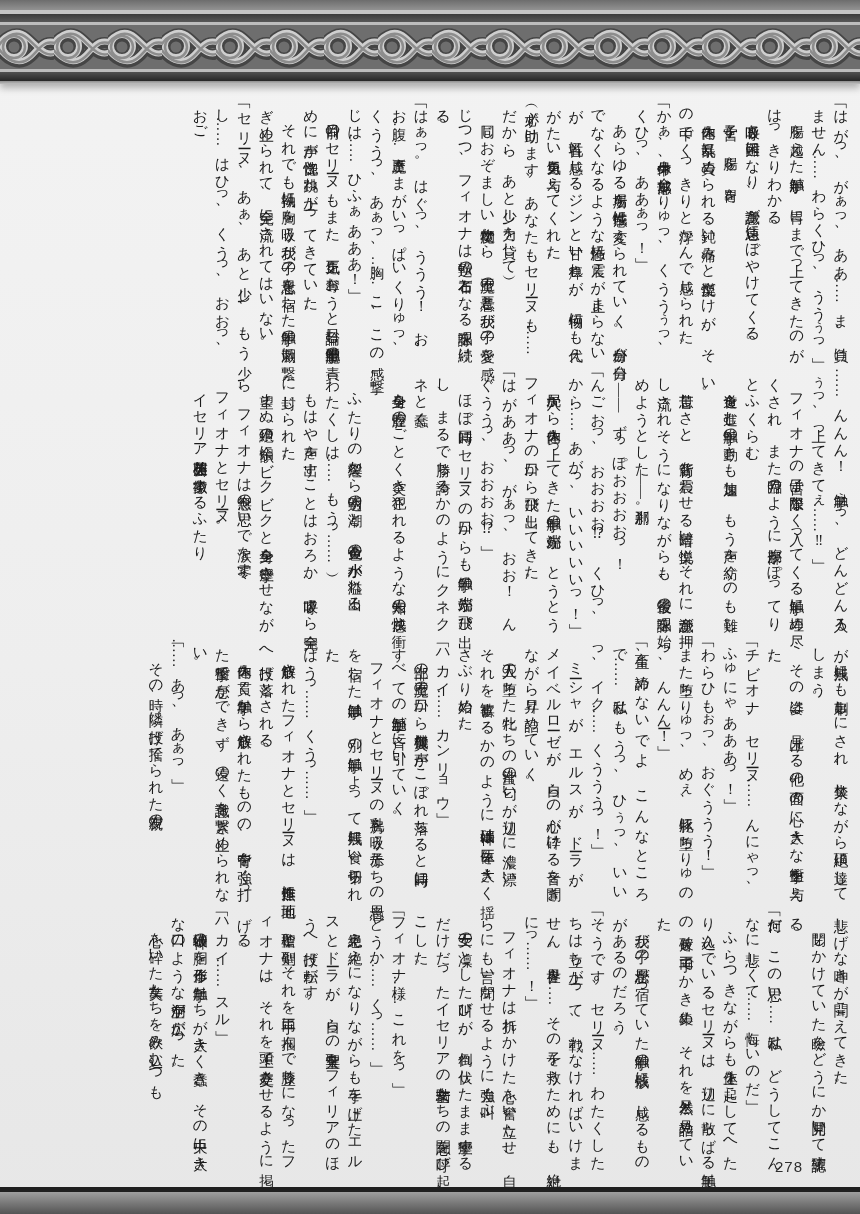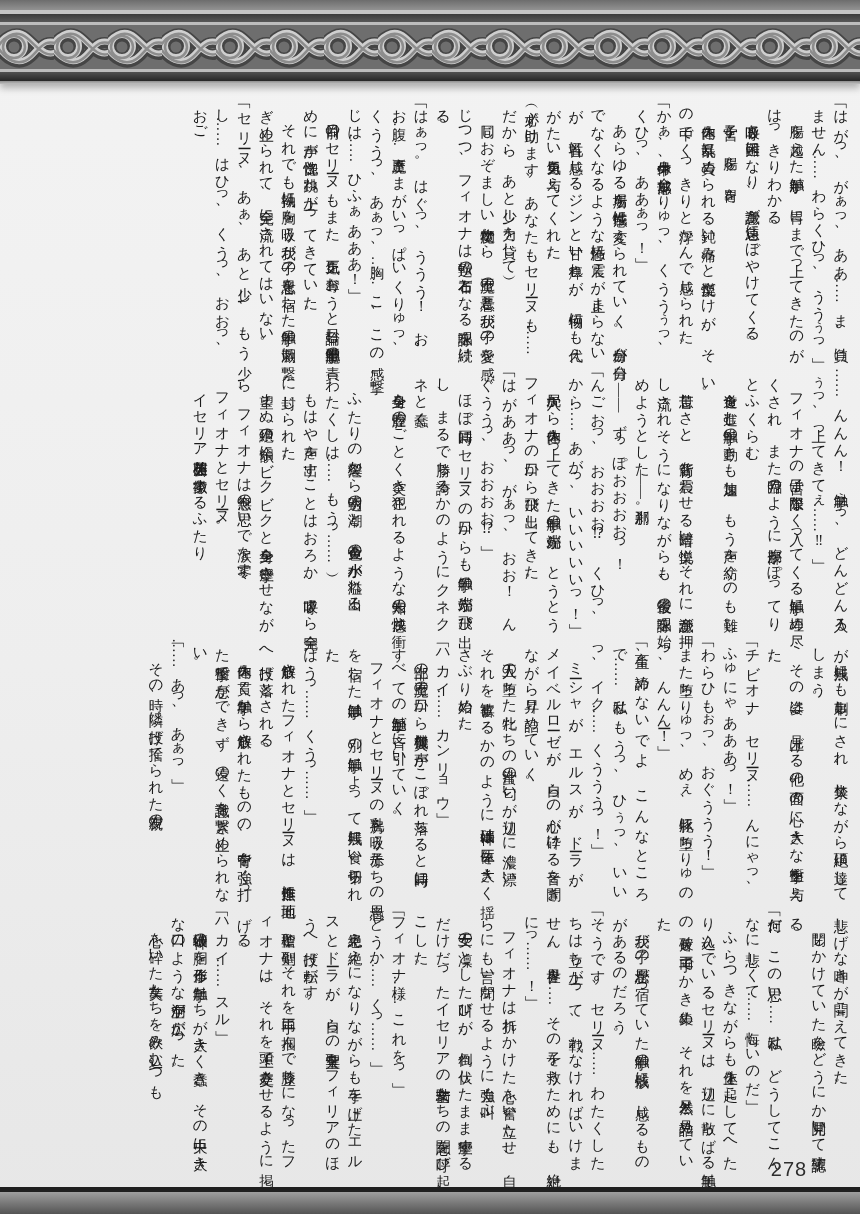--- a/index.html
+++ b/index.html
@@ -48,21 +48,21 @@
   .band-1 { top: 99px; }
   .band-2 { top: 368px; }
   .band-3 { top: 638px; }
   .band-4 { top: 907px; }
 
   
   .page-number {
     position: absolute;
     left: 765px; top: 1158px; width: 48px;
     font-family: "Liberation Sans", "DejaVu Sans", sans-serif;
-    font-size: 20px;
+    font-size: 15px;
     letter-spacing: 1px;
     color: #2e2e2e;
     text-align: center;
   }
 </style>
 </head>
 <body>
 
 <div class="ornament-top">
   <div class="ot-r1"></div>

